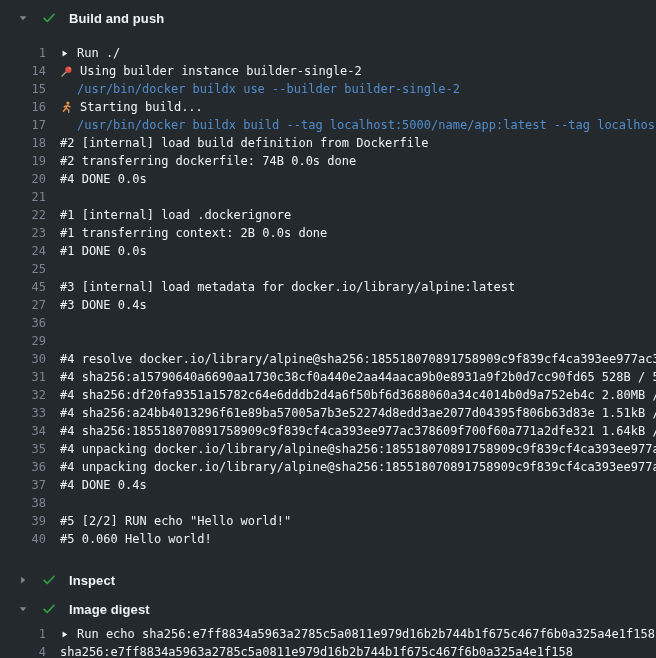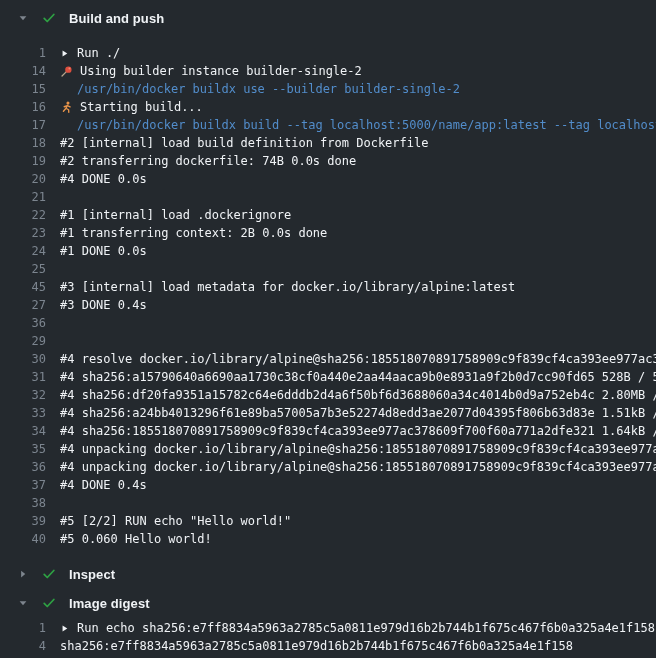--- a/index.html
+++ b/index.html
@@ -40,21 +40,21 @@
     flex: 0 0 14px;
   }
   .title {
     margin-left: 13px;
     font-family: "Liberation Sans", "DejaVu Sans", sans-serif;
     font-size: 13px;
     font-weight: 600;
     color: #f0f3f6;
     letter-spacing: 0.1px;
   }
-  .section--inspect { margin-top: 12px; text-align: right; }
+  .section--inspect { margin-top: 18px; text-align: right; }
   .section--image-digest { margin-top: 1px; }
   .log-block { margin: 12px 0 6px 0; }
   .section--image-digest .log-block { margin: 2px 0 0 0; }
   .row {
     display: flex;
     height: 18px;
     line-height: 18px;
     font-family: "DejaVu Sans Mono", "Liberation Mono", monospace;
     font-size: 12px;
     white-space: pre;

